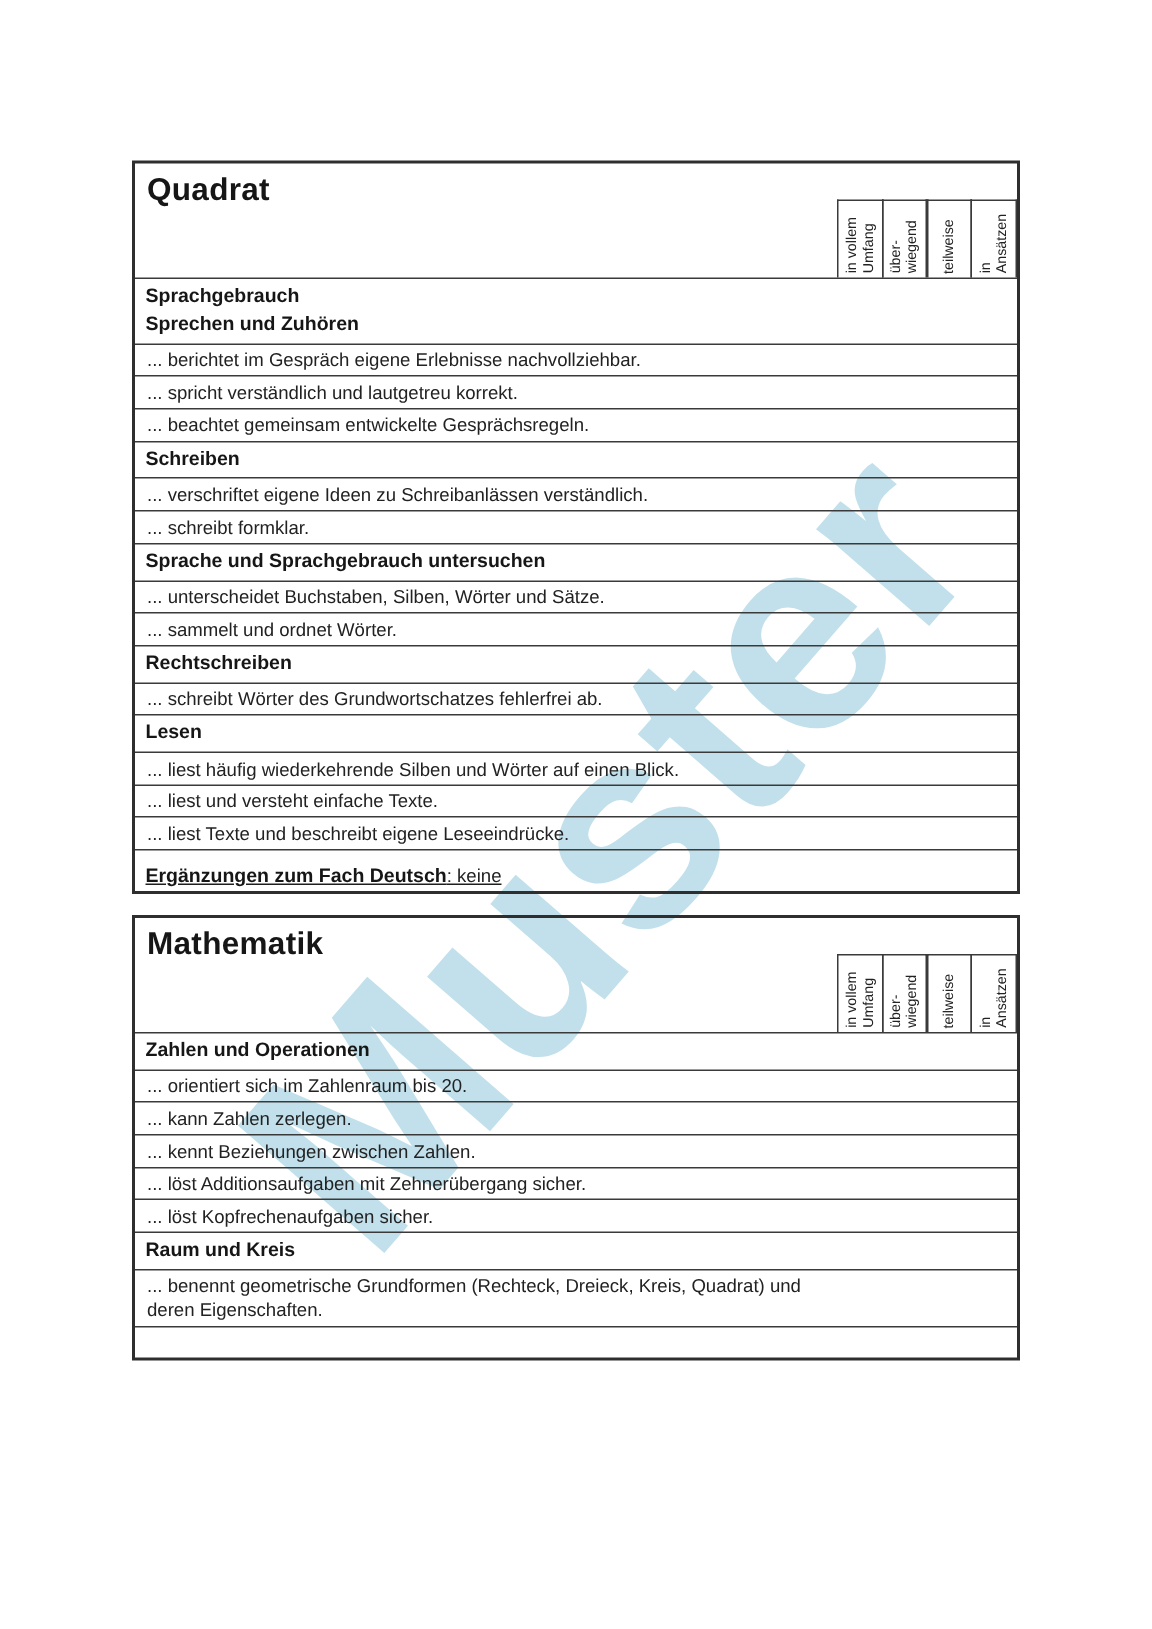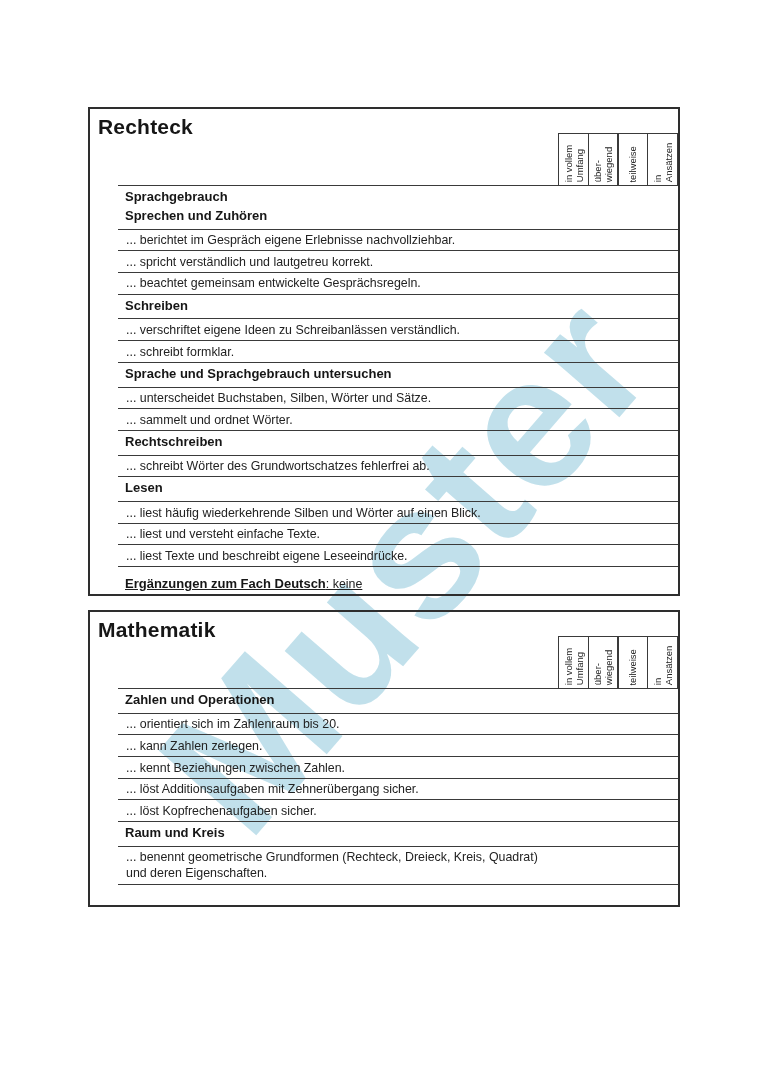--- a/index.html
+++ b/index.html
@@ -71,21 +71,20 @@
     line-height: 1.18;
     white-space: pre-line;
     width: 46px;
     text-align: left;
     color: #222;
     flex: none;
   }
   .row {
     border-top: 1.4px solid #3a3a3a;
     box-sizing: border-box;
-    margin-left: 28px;
   }
   .criterion-row {
     display: flex;
     align-items: flex-end;
     min-height: 21px;
   }
   .crit-text {
     flex: 1;
     font-size: 12.4px;
     line-height: 1.3;
@@ -132,21 +131,21 @@
 </style>
 </head>
 <body>
 
 <div class="page">
 
   <div class="watermark" style="color: rgb(143, 200, 219);">Muster</div>
 
   <section class="subject-table" style="top:107px;">
     <div class="header-row">
-      <div class="subject-title">Rechteck</div>
+      <div class="subject-title">Quadrat</div>
       <div class="rating-headers">
         <div class="rh-box">
           <div class="vlabel">in vollem
 Umfang</div>
         </div>
         <div class="rh-box">
           <div class="vlabel">über-
 wiegend</div>
         </div>
         <div class="rh-box">

